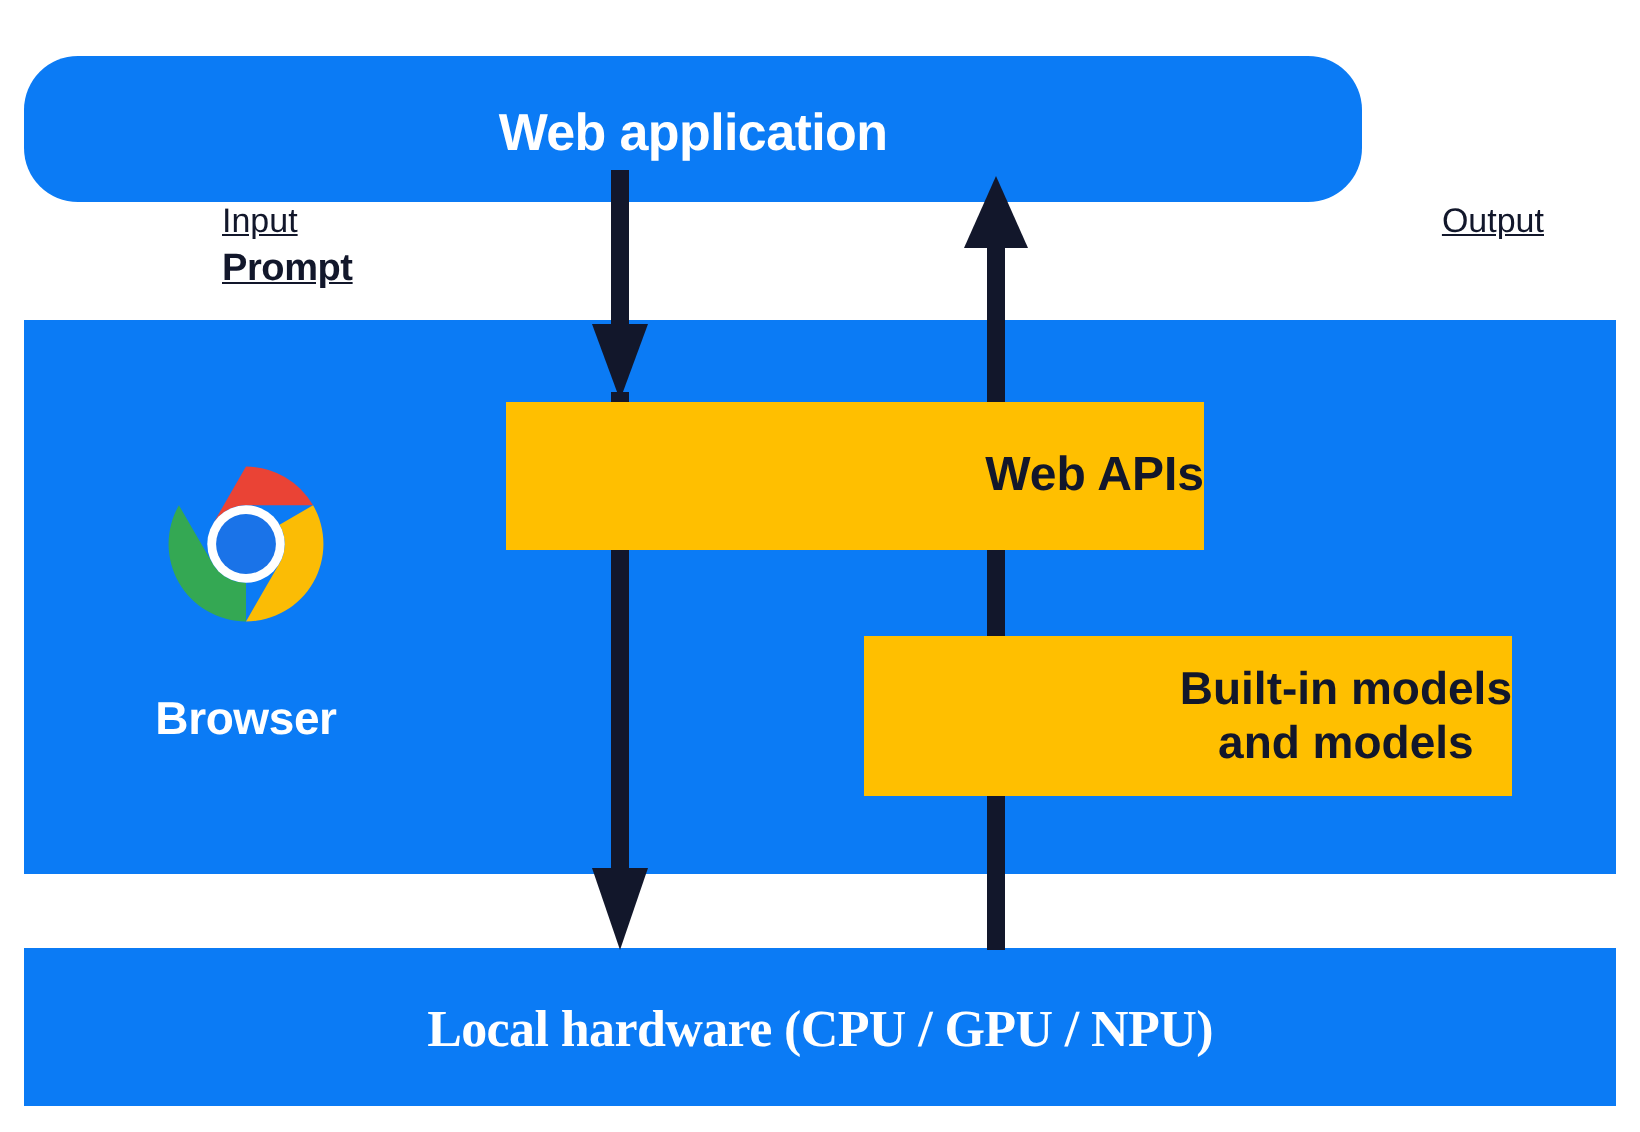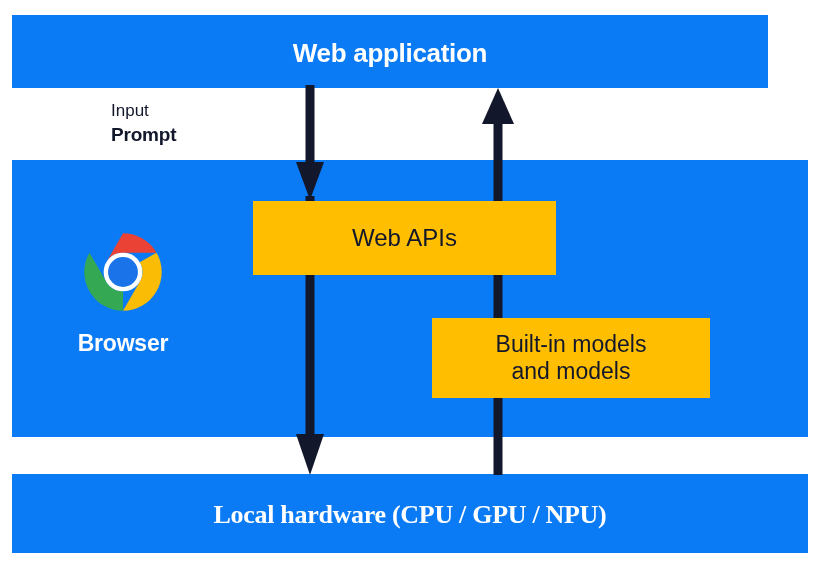--- a/index.html
+++ b/index.html
@@ -18,23 +18,24 @@
     overflow: hidden;
   }
 
   
   .band {
     position: absolute;
     background: #0b7bf5;
   }
   #band-web-application {
     left: 12px;
-    top: 15px;
-    width: 756px;
+    top: 28px;
+    width: 669px;
     height: 73px;
+    border-radius: 27px;
   }
   #band-browser {
     left: 12px;
     top: 160px;
     width: 796px;
     height: 277px;
   }
   #band-local-hardware {
     left: 12px;
     top: 474px;
@@ -66,25 +67,26 @@
     height: 566px;
     pointer-events: none;
   }
 
   
   .yellow-box {
     position: absolute;
     background: #ffbf00;
     display: flex;
     align-items: center;
-    justify-content: center;
+    justify-content: flex-end;
     text-align: center;
     color: #12172b;
-    font-weight: normal;
+    font-weight: bold;
     line-height: 1.18;
+    padding-left: 46px;
   }
   #box-web-apis {
     left: 253px;
     top: 201px;
     width: 303px;
     height: 74px;
     font-size: 24px;
   }
   #box-built-in-models {
     left: 432px;
@@ -102,32 +104,33 @@
     width: 134px;
     text-align: center;
   }
   #chrome-logo {
     width: 88px;
     height: 88px;
     margin: 0 auto;
     display: block;
   }
   #browser-label {
-    margin-top: 14px;
+    margin-top: 30px;
     color: #ffffff;
     font-weight: bold;
     font-size: 23px;
     letter-spacing: -0.2px;
   }
 
   
   .caption {
     position: absolute;
     color: #12172b;
     white-space: nowrap;
+    text-decoration: underline;
   }
   .caption .caption-kind {
     display: block;
     font-size: 17px;
     font-weight: normal;
     line-height: 1.35;
   }
   .caption .caption-value {
     display: block;
     font-size: 19px;
@@ -202,15 +205,16 @@
       <span>and models</span>
     </span>
   </div>
 
   <div class="caption" id="caption-input">
     <span class="caption-kind">Input</span>
     <span class="caption-value">Prompt</span>
   </div>
 
   <div class="caption" id="caption-output">
+    <span class="caption-kind">Output</span>
   </div>
 
 </div>
 
 </body></html>

